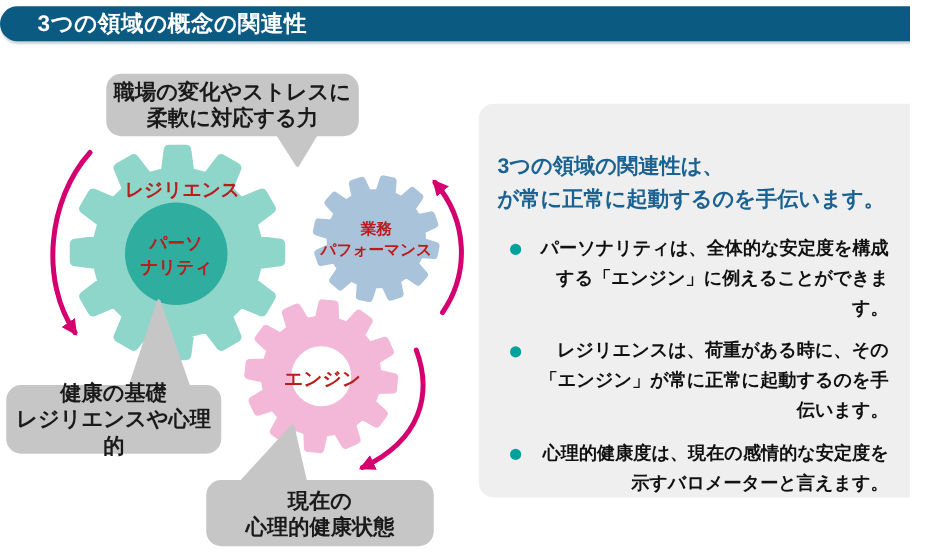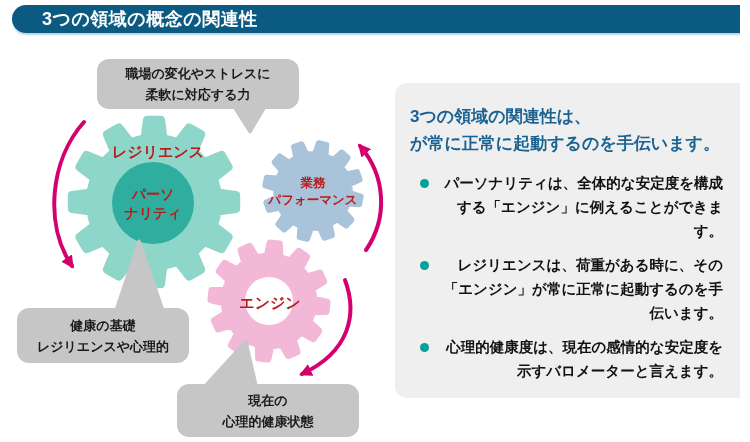--- a/index.html
+++ b/index.html
@@ -1,53 +1,52 @@
 <!DOCTYPE html>
 <html><head>
 <meta charset="utf-8">
 <style>
   html,body{margin:0;padding:0;background:#ffffff;}
   .stage{
     position:relative;width:728px;height:442px;background:#ffffff;overflow:hidden;
     font-family:"Liberation Sans","DejaVu Sans",sans-serif;
-    margin-left:12px;
   }
   
   .header{
     position:absolute;left:0;top:5px;width:745px;height:28px;
     background:var(--header-bg);border-radius:14px;
     box-shadow:0 3px 2px -1px rgba(90,120,140,.35);
     display:flex;align-items:center;
   }
   .header span{
     color:var(--header-text);font-size:18px;font-weight:700;margin-left:30px;
     letter-spacing:.5px;white-space:nowrap;
   }
   
   svg.diagram{position:absolute;left:0;top:0;}
   
   .callout{
     position:absolute;background:var(--callout-bg);border-radius:12px;
     display:flex;flex-direction:column;align-items:center;justify-content:center;
     text-align:center;color:var(--callout-text);
-    font-size:13px;font-weight:700;line-height:21px;z-index:3;
+    font-size:17px;font-weight:700;line-height:21px;z-index:3;
   }
   
   .glabel{
     position:absolute;text-align:center;color:#b91c1c;font-weight:700;z-index:2;
   }
   .glabel.resilience{left:62px;top:143px;width:168px;font-size:15px;}
   .glabel.personality{left:81px;top:185px;width:120px;font-size:14px;line-height:19px;}
   .glabel.performance{left:236px;top:175px;width:130px;font-size:12.5px;line-height:17px;}
   .glabel.mental{left:198px;top:294px;width:120px;font-size:15px;}
   
   .panel{
     position:absolute;left:383px;top:83px;width:362px;height:315px;
     background:var(--panel-bg);border-radius:12px;box-sizing:border-box;
-    padding:20px 14px 0 15px;
+    padding:36px 14px 0 15px;
   }
   .panel-title{
     color:var(--panel-title);font-size:17px;font-weight:700;line-height:27px;
     margin-bottom:14px;white-space:nowrap;
   }
   .panel ul{list-style:none;margin:0;padding:0;text-align:right;}
   .panel li{display:flex;margin-bottom:10px;}
   .panel .dot{
     flex:none;width:9px;height:9px;border-radius:50%;
     background:var(--dot);margin:8px 7px 0 10px;

